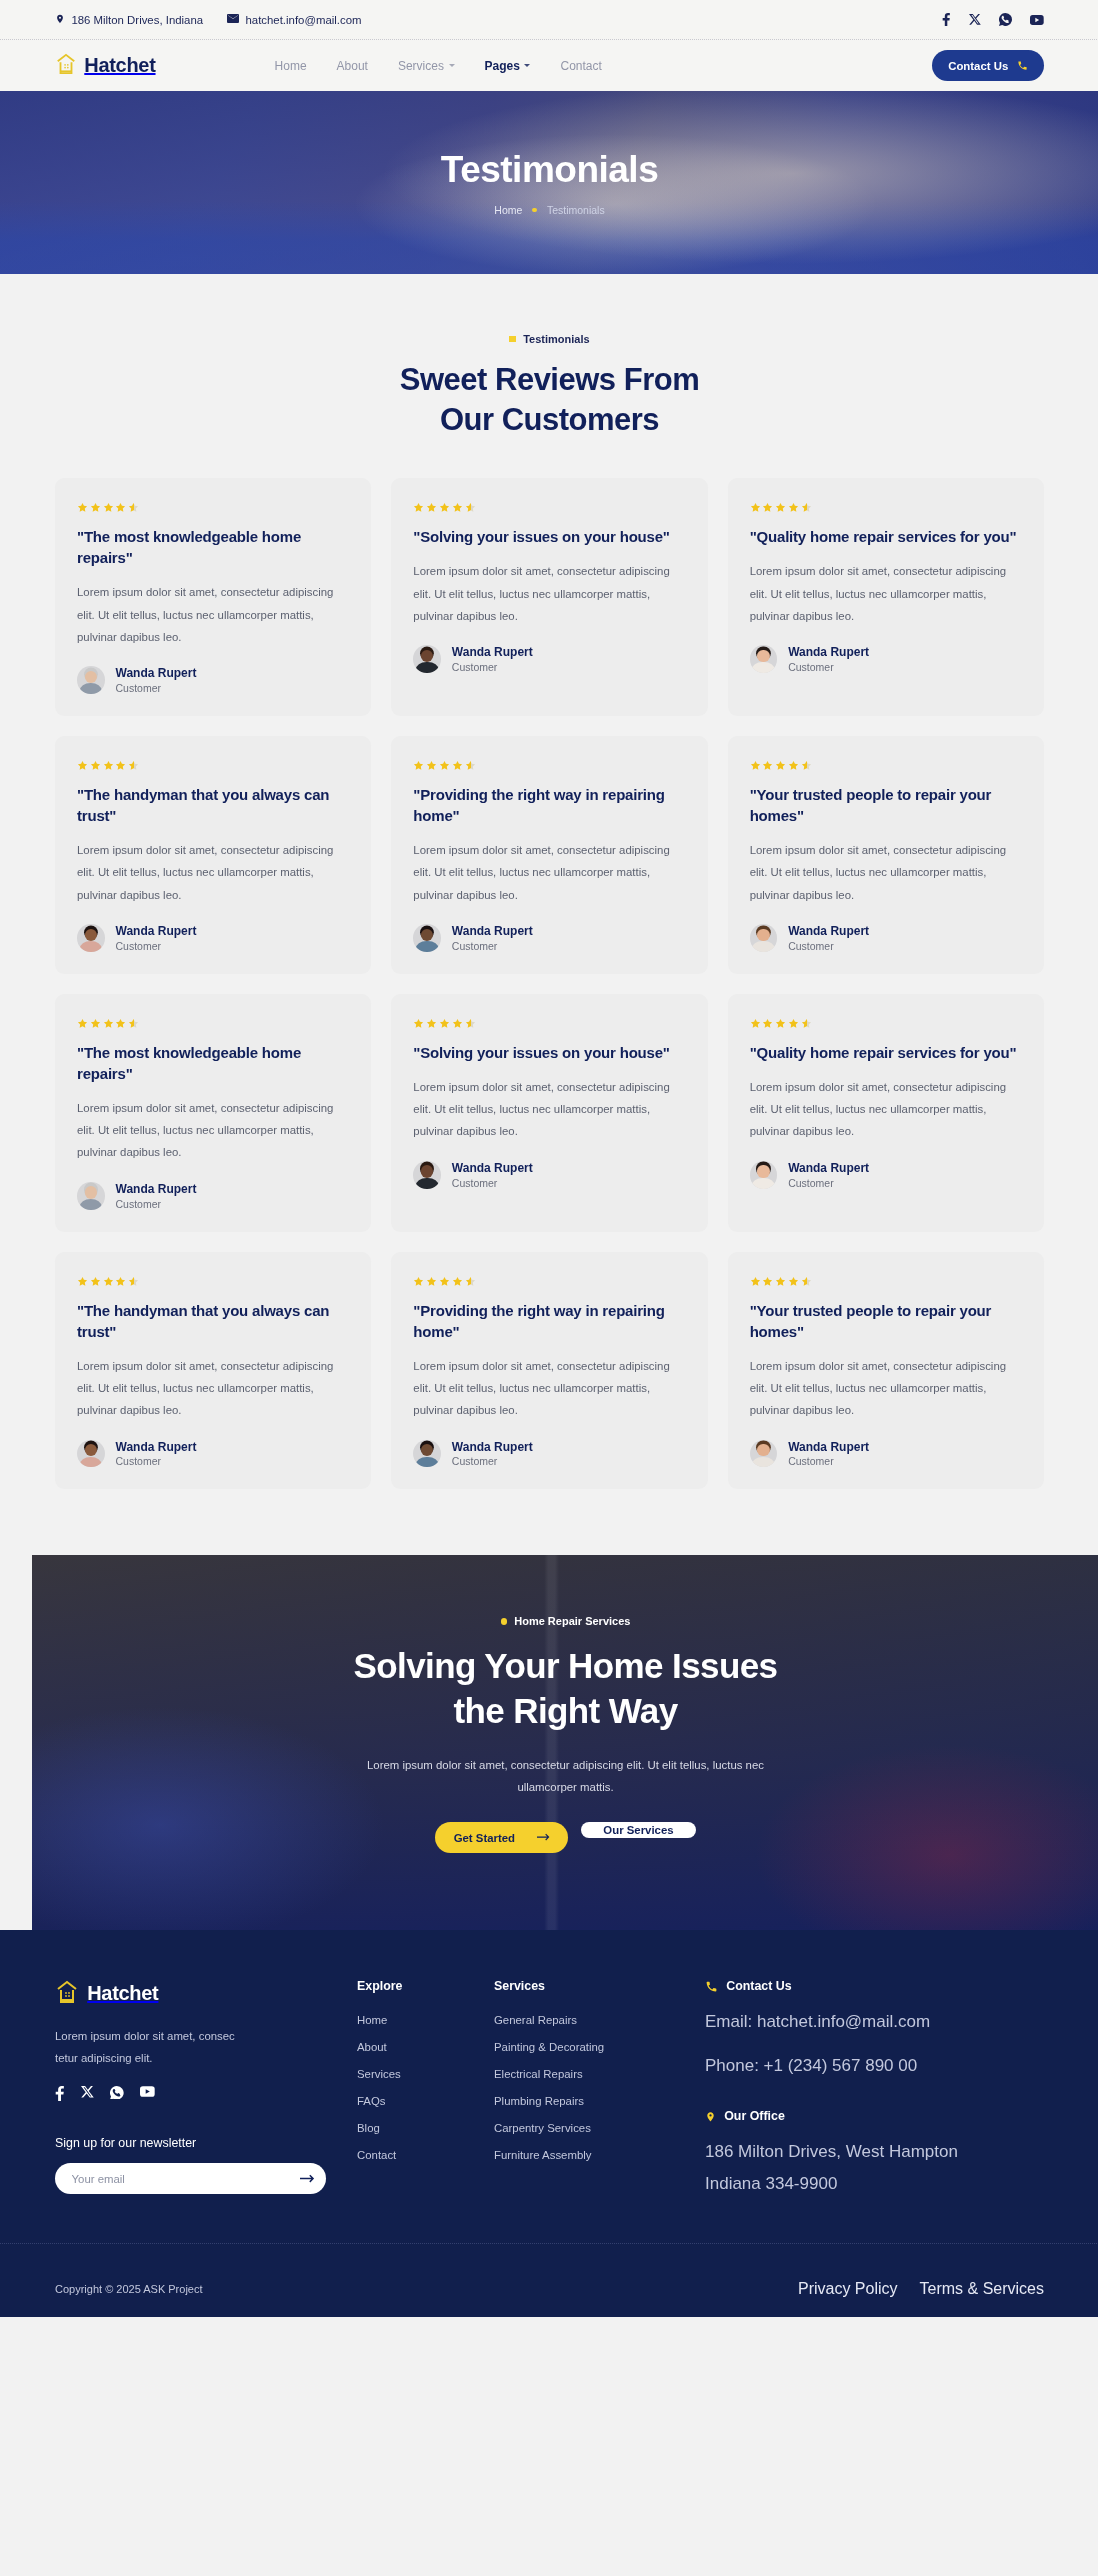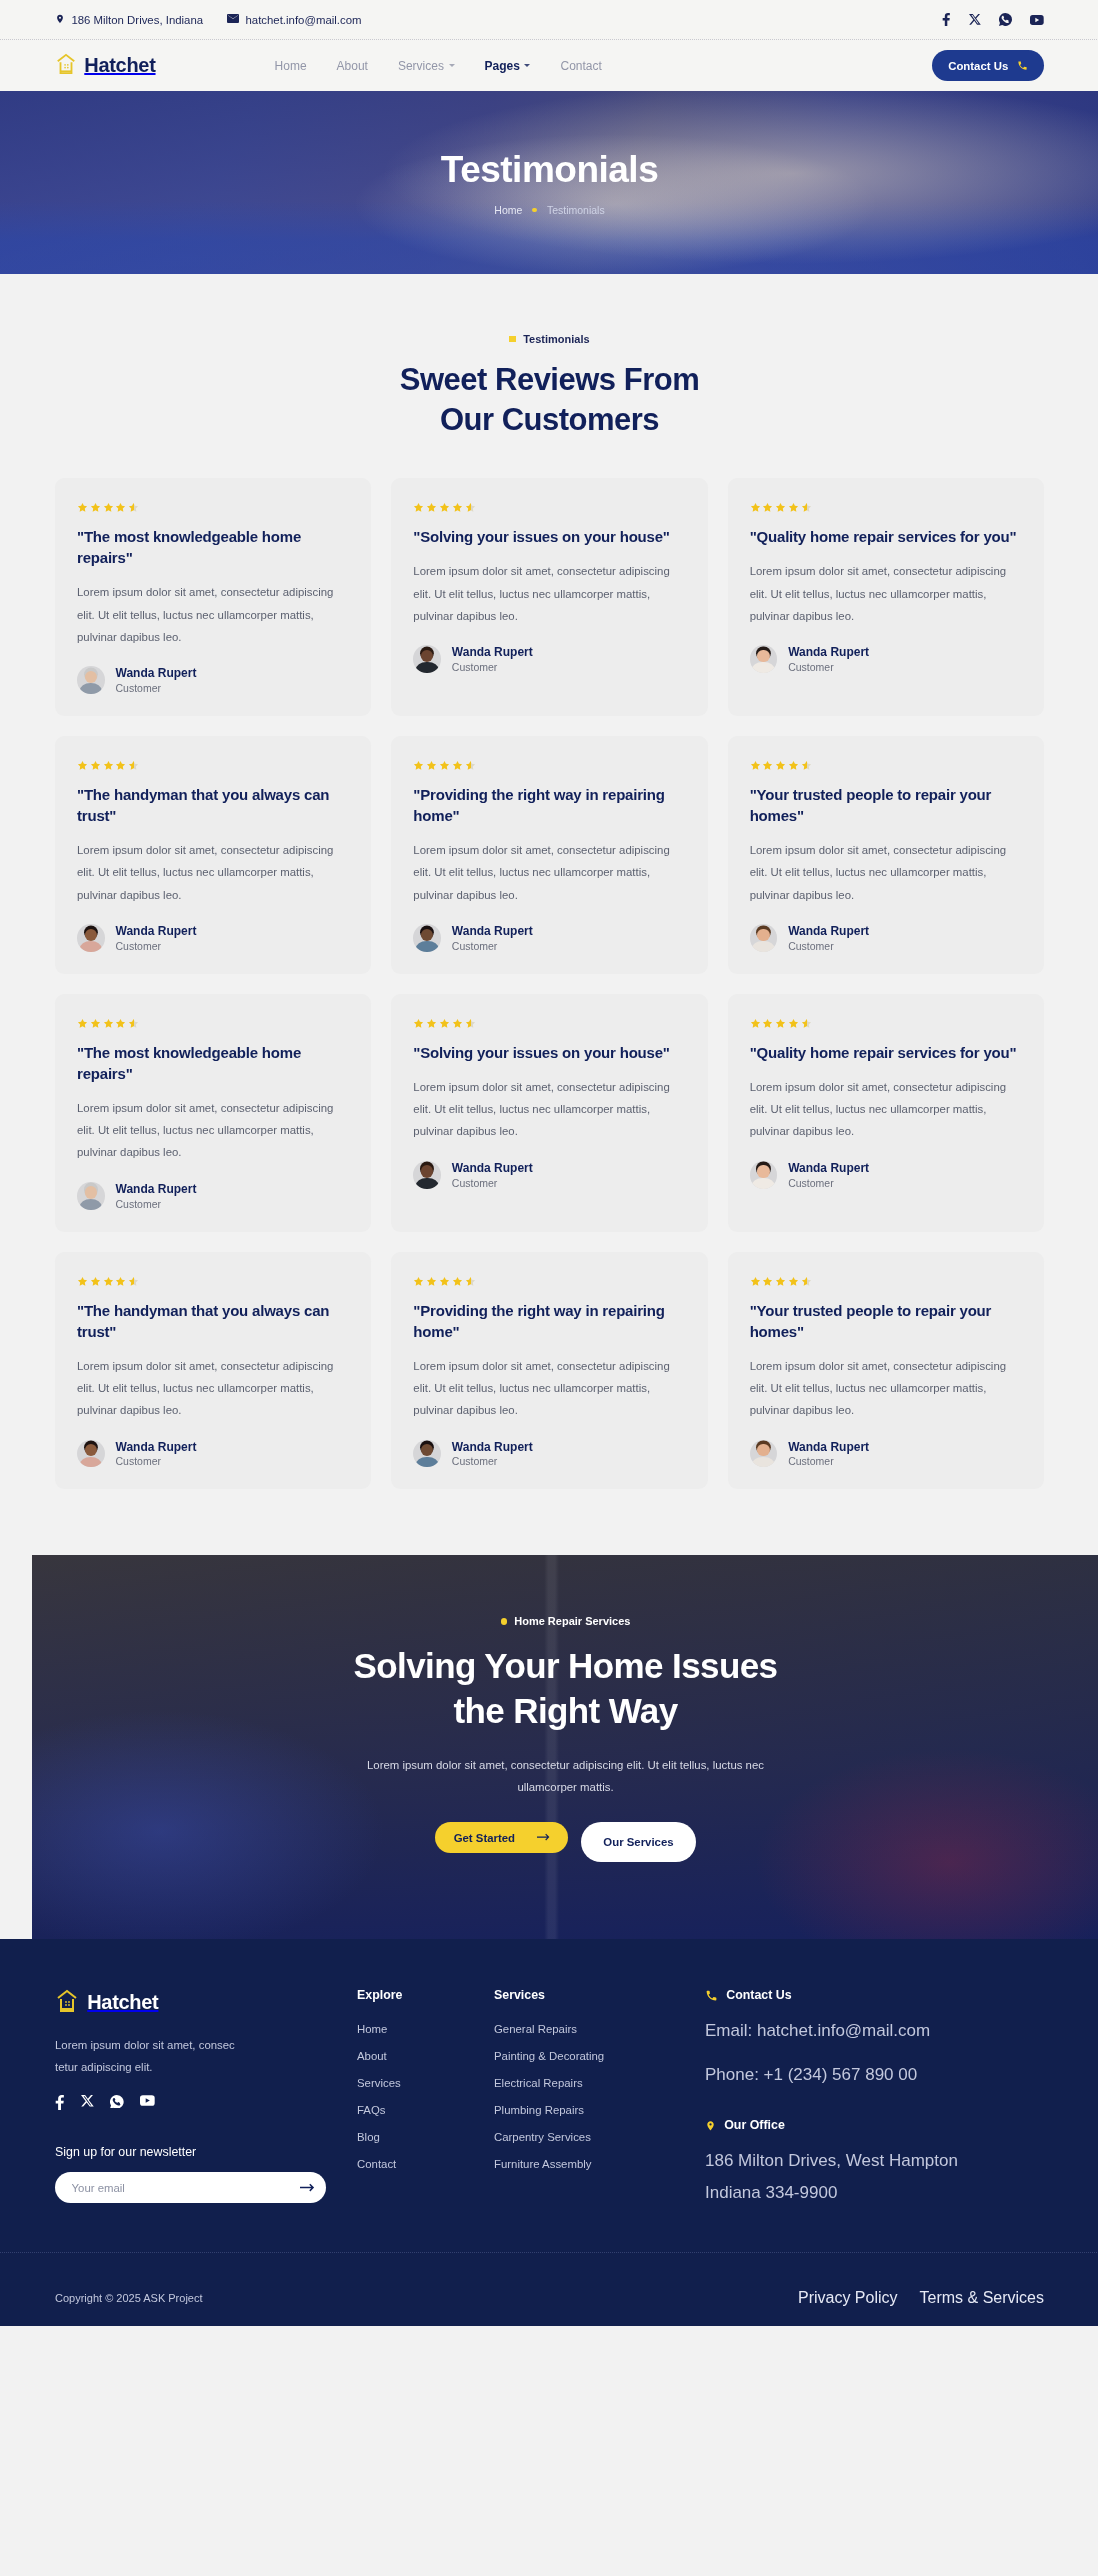--- a/index.html
+++ b/index.html
@@ -126,21 +126,21 @@
   .cta p { margin: 20px auto 0; max-width:430px; font-size:11.4px; line-height:1.95; color:#d8dae6; }
   .cta-btns { margin-top: 24px; display:flex; justify-content:center; gap:13px; }
   .btn-yellow {
     background:#f5d02d; color:#11205a; border:none; cursor:pointer;
     border-radius:915px; height:31px; padding:0 18.3px;
     display:inline-flex; align-items:center; gap:22px;
     font-size:11.4px; font-weight:700;
   }
   .btn-white {
     background:#fff; color:#11205a; border:none; cursor:pointer;
-    border-radius:915px; height:40px; padding:0 22px;
+    border-radius:915px; height:16px; padding:0 22px;
     display:inline-flex; align-items:center;
     font-size:11.4px; font-weight:700;text-align:right;
   }
 
   
   .footer { background:#111f4d; padding: 49px 0 0; }
   .f-grid { display:grid; grid-template-columns: 302px 137px 211px 1fr; gap: 0; }
   .f-brand { display:flex; align-items:center; gap:8.2px; }
   .f-brand-name { color:#fff; font-size:20px; font-weight:700; letter-spacing:-0.3px; }
   .f-desc { margin-top:16.5px; font-size:11.4px; line-height:1.95; color:#c3c8dd; max-width:197px; }

